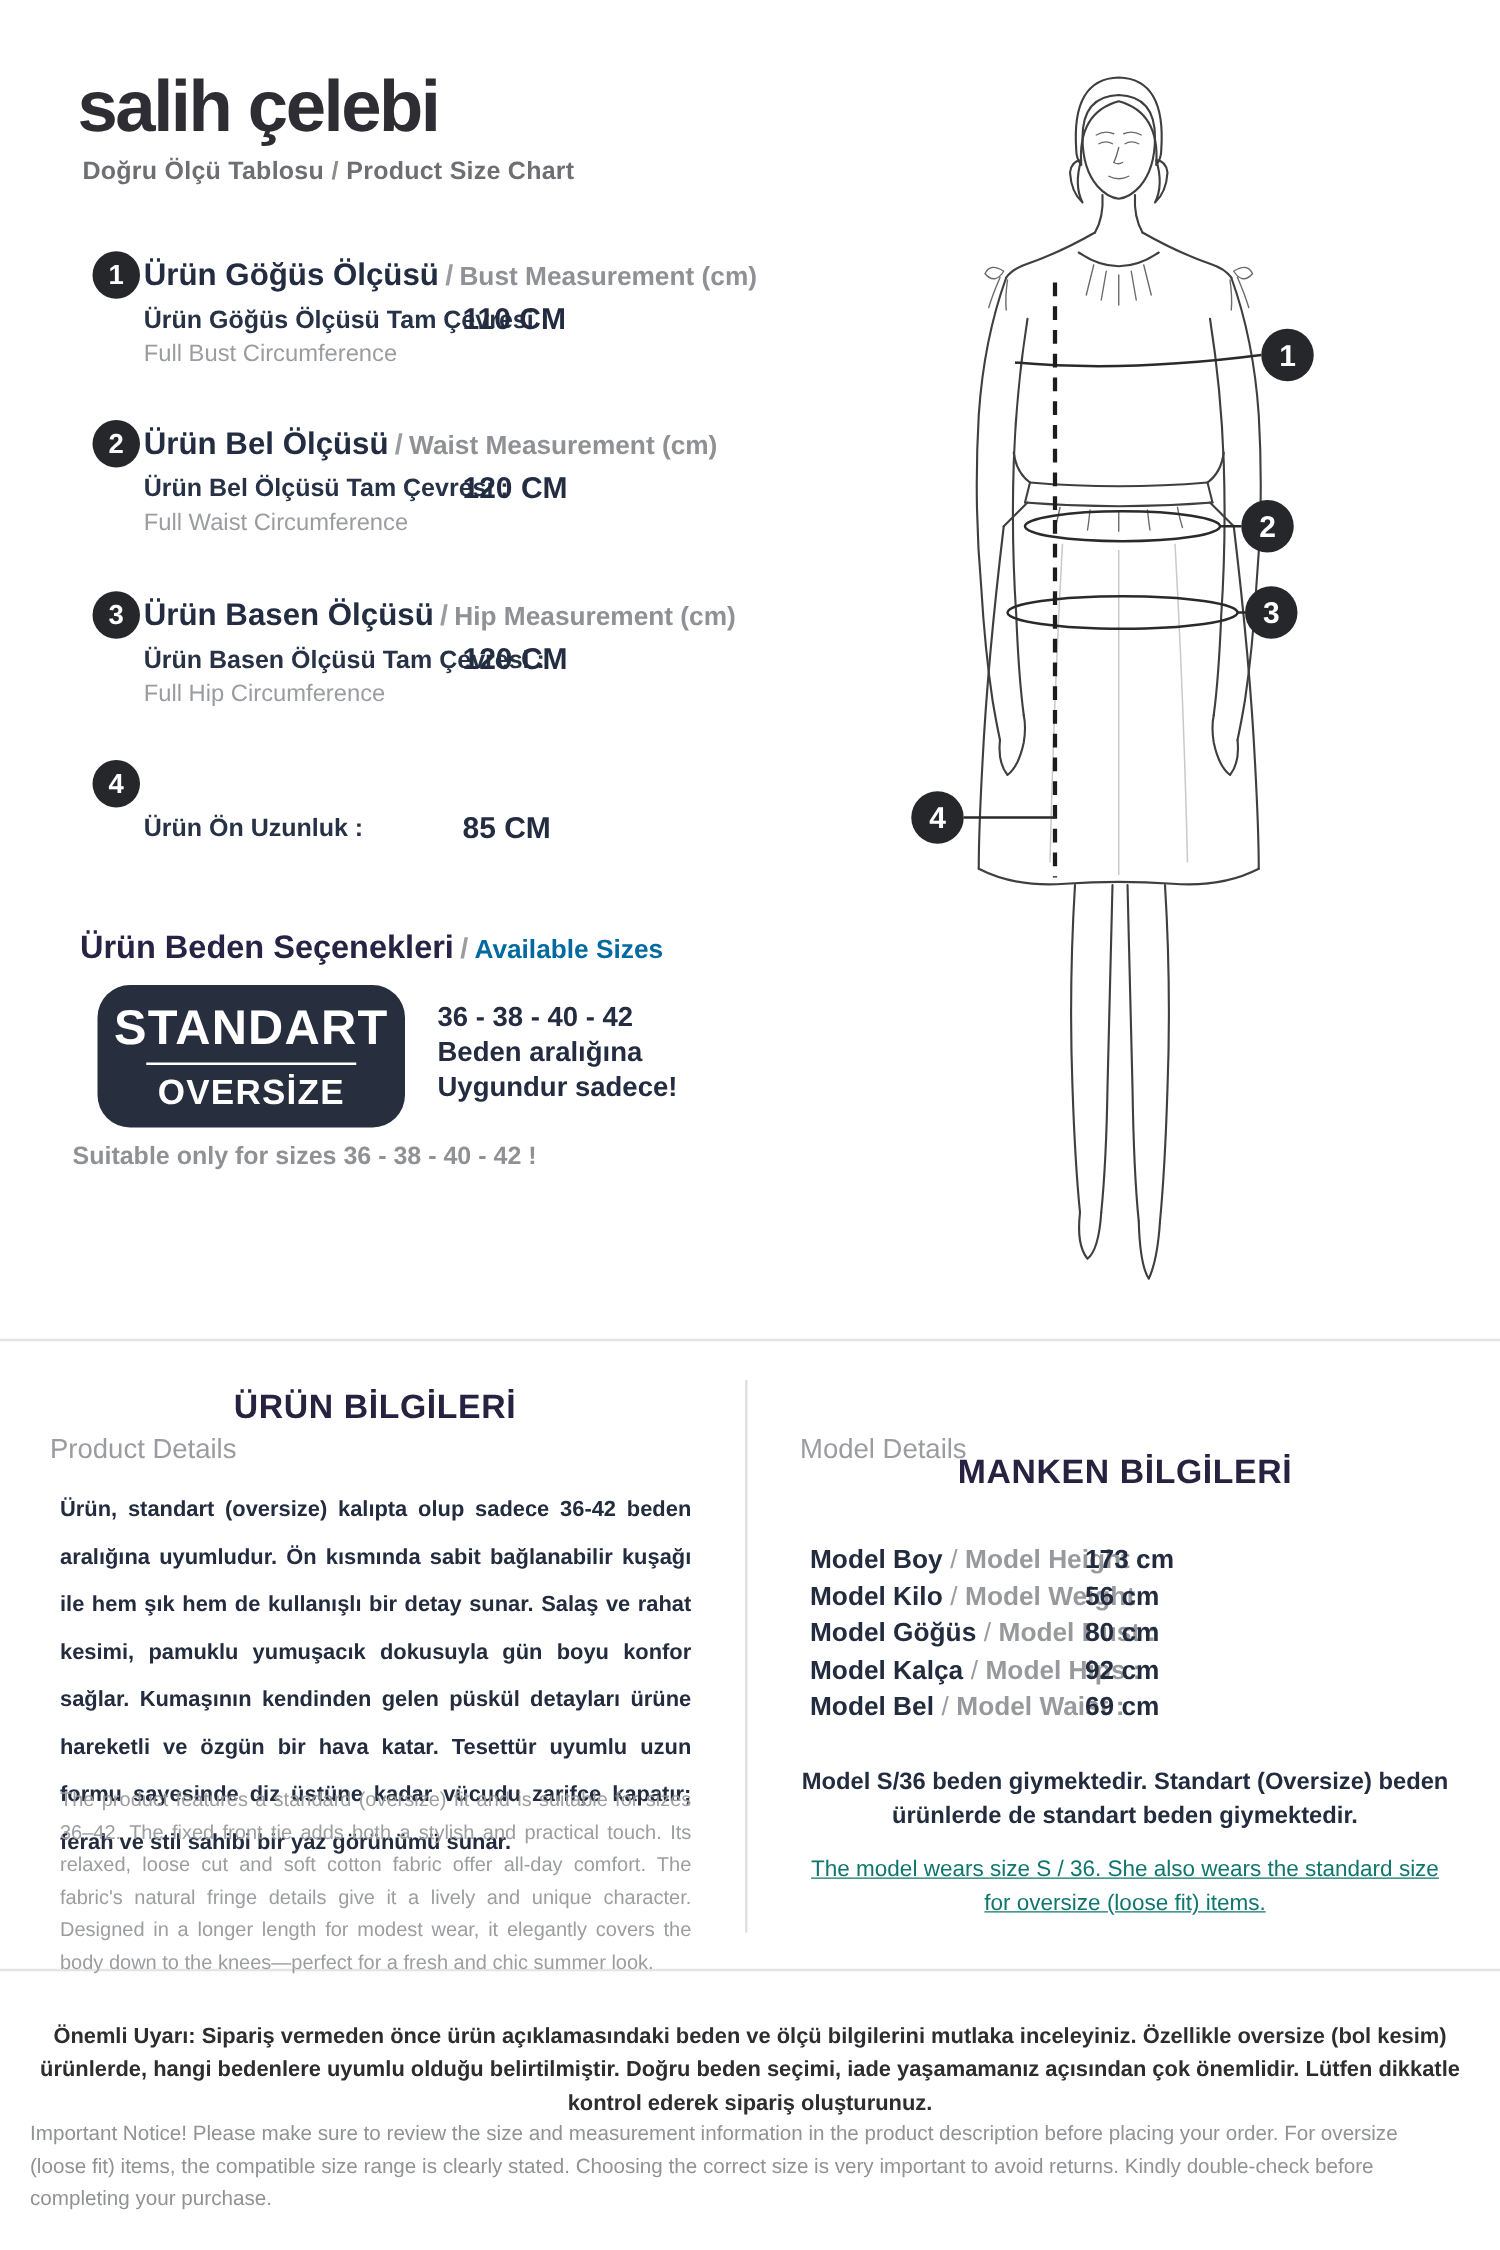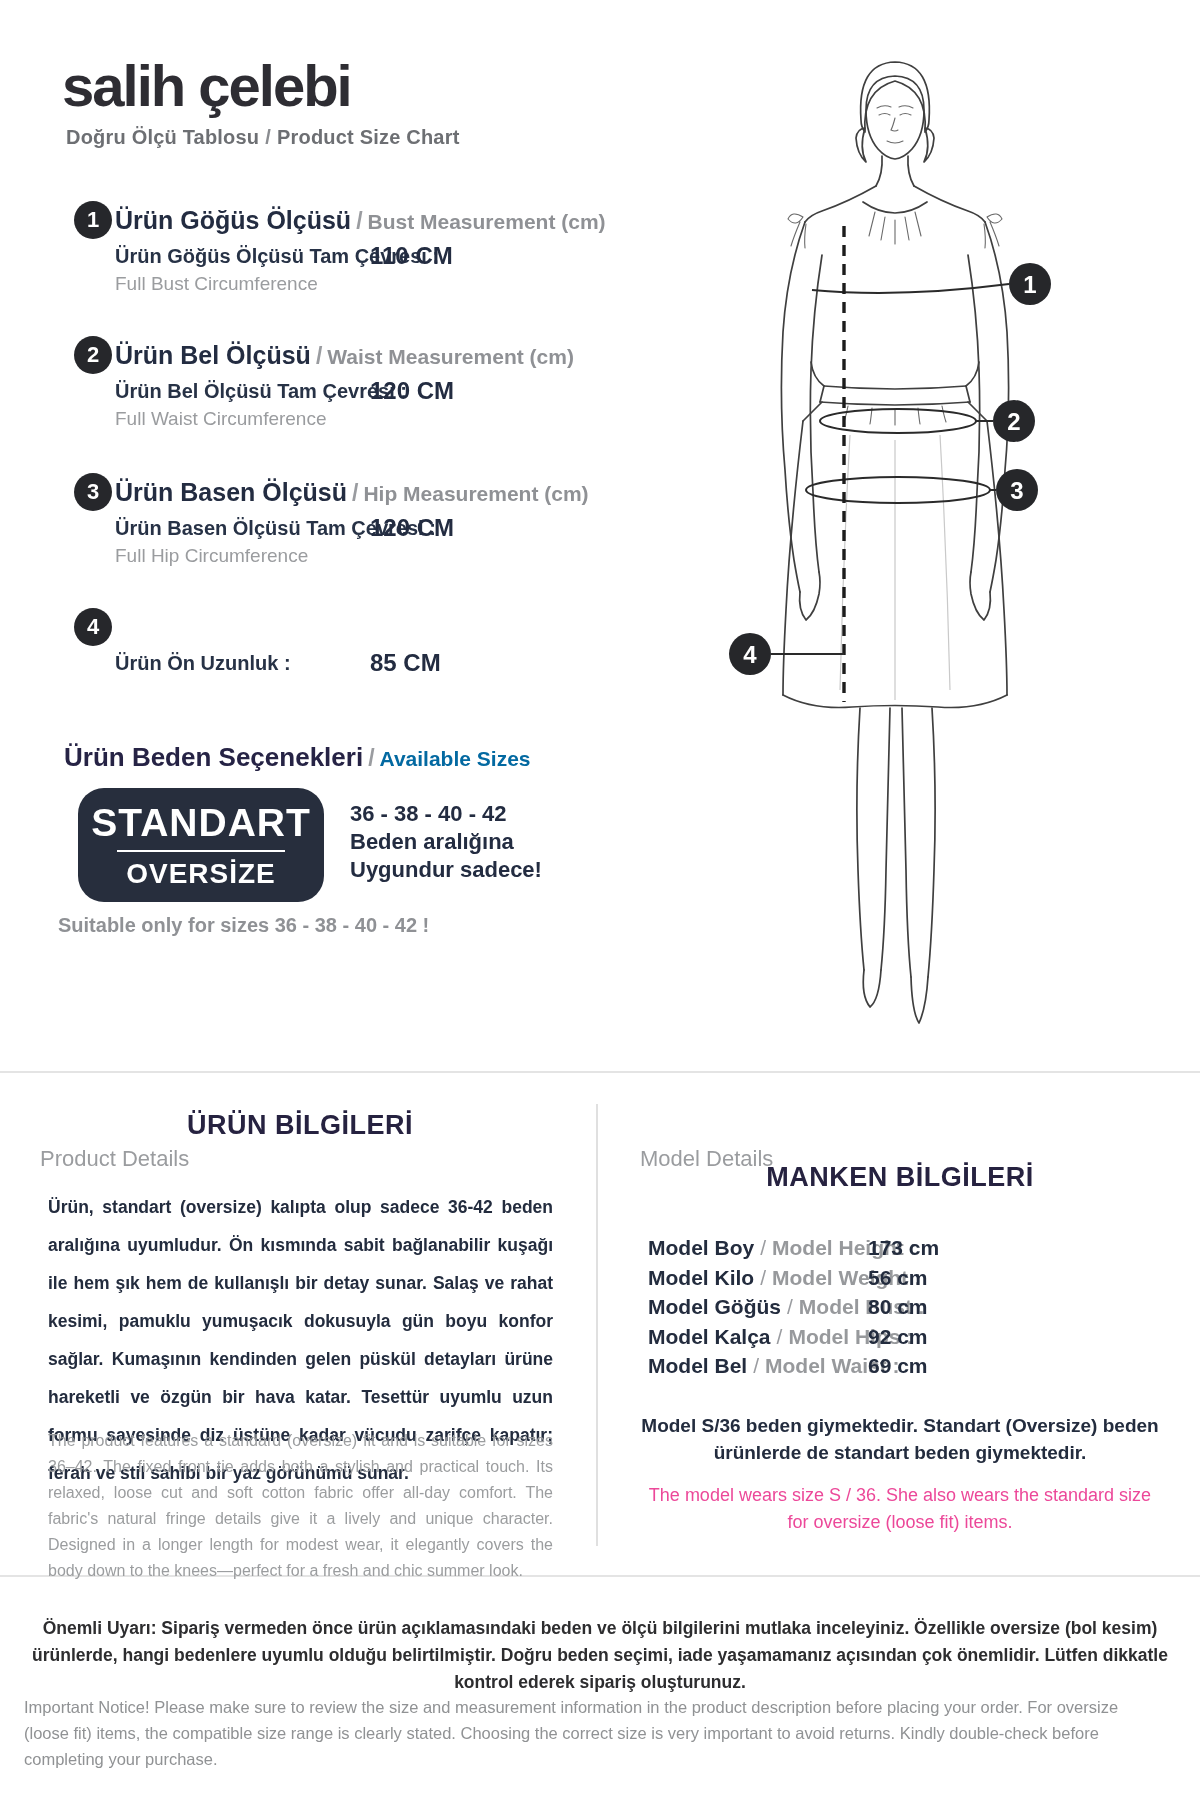--- a/index.html
+++ b/index.html
@@ -62,21 +62,21 @@
     left:48px; top:1428px; width:505px; font-size:16px; font-weight:400; color:#9b9d9f;
     line-height:26px; text-align:justify;
   }
   .model-rows { left:648px; top:1236px; width:505px; }
   .model-row { position:relative; height:29.5px; font-size:21px; white-space:nowrap; }
   .model-row .tr { font-weight:700; color:#232c3e; }
   .model-row .sep { color:#9a9ca0; font-weight:500; padding:0 6px; }
   .model-row .en { color:#97999c; font-weight:700;text-align:center; }
   .model-row .val { position:absolute; left:220px; top:0; font-weight:700; color:#232c3e; }
   .note-tr { left:640px; top:1412px; width:520px; font-size:19px; font-weight:700; color:#232c3e; text-align:center; line-height:27px; }
-  .note-en { left:640px; top:1482px; width:520px; font-size:18px; font-weight:500; color:#ec4899; text-align:center; line-height:27px; }
+  .note-en { left:640px; top:1482px; width:520px; font-size:18px; font-weight:500; color:#0f766e; text-align:center; line-height:27px;text-decoration:underline; }
 
   
   .footer-tr { left:25px; top:1615px; width:1150px; font-size:17.5px; font-weight:700; color:#2d2d2f; text-align:center; line-height:27px; }
   .footer-en { left:24px; top:1694px; width:1130px; font-size:16.5px; font-weight:400; color:#909294; line-height:26px; }
 
   svg .sketch { stroke:#3f3f3f; stroke-width:1.7; fill:none; stroke-linecap:round; stroke-linejoin:round; }
   svg .soft { stroke:#6a6a6a; stroke-width:1.1; fill:none; stroke-linecap:round; }
   svg .fold { stroke:#c9c9c9; stroke-width:1.2; fill:none; }
   svg .measure { stroke:#2a2a2a; stroke-width:2; fill:none; }
   svg .marker { fill:#26272a; }

